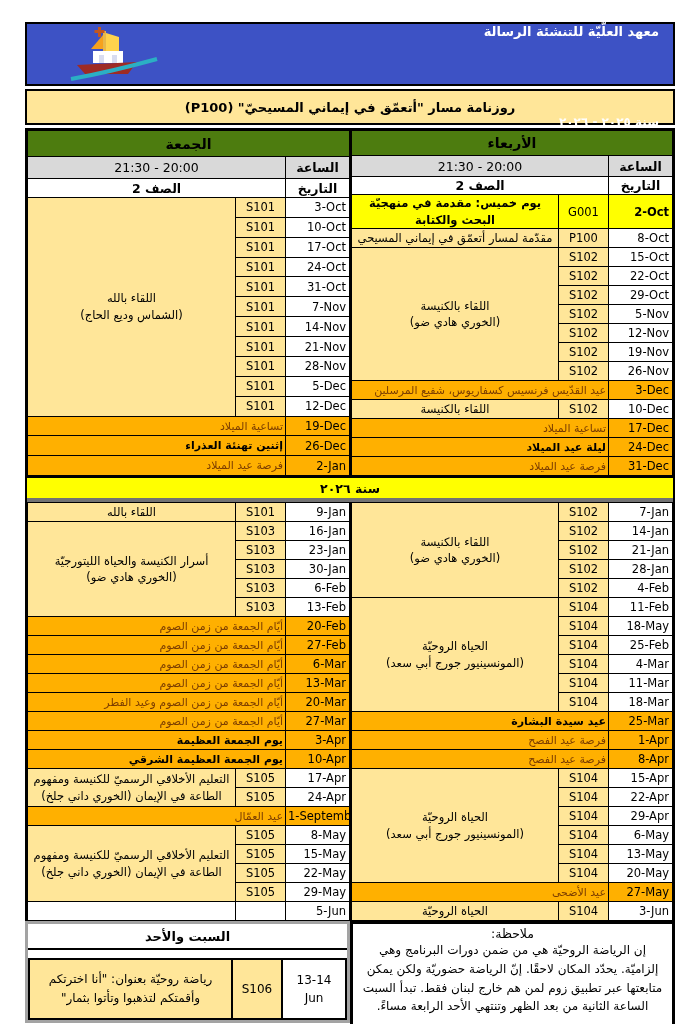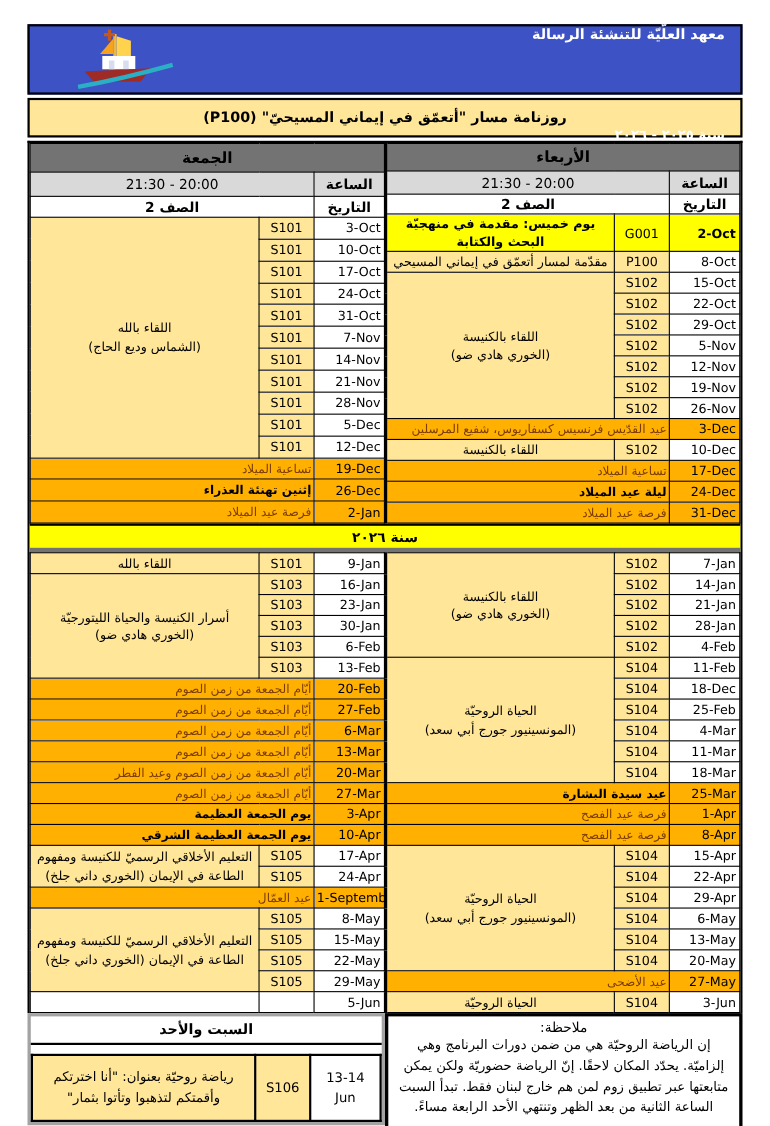--- a/index.html
+++ b/index.html
@@ -20,21 +20,21 @@
           font-weight:bold;font-size:13px;color:#000;}
 
   
   .cal{margin-top:3px;border:2px solid #000;border-bottom:none;}
   .sect{display:flex;}
   table.half{width:50%;border-collapse:collapse;table-layout:fixed;}
   table.wed{border-left:2px solid #000;}
   col.c-date{width:64px;} col.c-code{width:50px;}
   td{border:1px solid #000;padding:0 2px;font-size:12px;color:#000;overflow:hidden;box-sizing:border-box;}
   tr.data{height:19px;}
-  .day-h{height:25px;font-weight:bold;font-size:14px;text-align:center;background:#737373;}
+  .day-h{height:25px;font-weight:bold;font-size:14px;text-align:center;background:#4d7c0f;}
   .time-r td{background:#D9D9D9;height:21px;font-size:12.5px;text-align:center;}
   .time-label{font-weight:bold;}
   .class-r td{height:18px;font-weight:bold;font-size:12.5px;text-align:center;background:#fff;}
   .date{direction:ltr;text-align:right;padding-right:3px;background:#fff;white-space:nowrap;font-size:11.5px;}
   .code{text-align:center;background:#FFE699;font-size:11.5px;}
   .desc{background:#FFE699;text-align:center;vertical-align:middle;white-space:pre-line;
         line-height:1.45;font-size:11.5px;}
   .holiday{background:#FFB000;color:#7B3D00;text-align:right;font-size:11px;white-space:nowrap;}
   .holiday.bb{color:#000;font-weight:bold;}
   .org{background:#FFB000;}
@@ -290,21 +290,21 @@
               <td class="date" dir="ltr">4-Feb</td>
               <td class="code">S102</td>
             </tr>
             <tr class="data">
               <td class="date" dir="ltr">11-Feb</td>
               <td class="code">S104</td>
               <td class="desc" rowspan="6">الحياة الروحيّة
 (المونسينيور جورج أبي سعد)</td>
             </tr>
             <tr class="data">
-              <td class="date" dir="ltr">18-Dec</td>
+              <td class="date" dir="ltr">18-May</td>
               <td class="code">S104</td>
             </tr>
             <tr class="data">
               <td class="date" dir="ltr">25-Feb</td>
               <td class="code">S104</td>
             </tr>
             <tr class="data">
               <td class="date" dir="ltr">4-Mar</td>
               <td class="code">S104</td>
             </tr>

